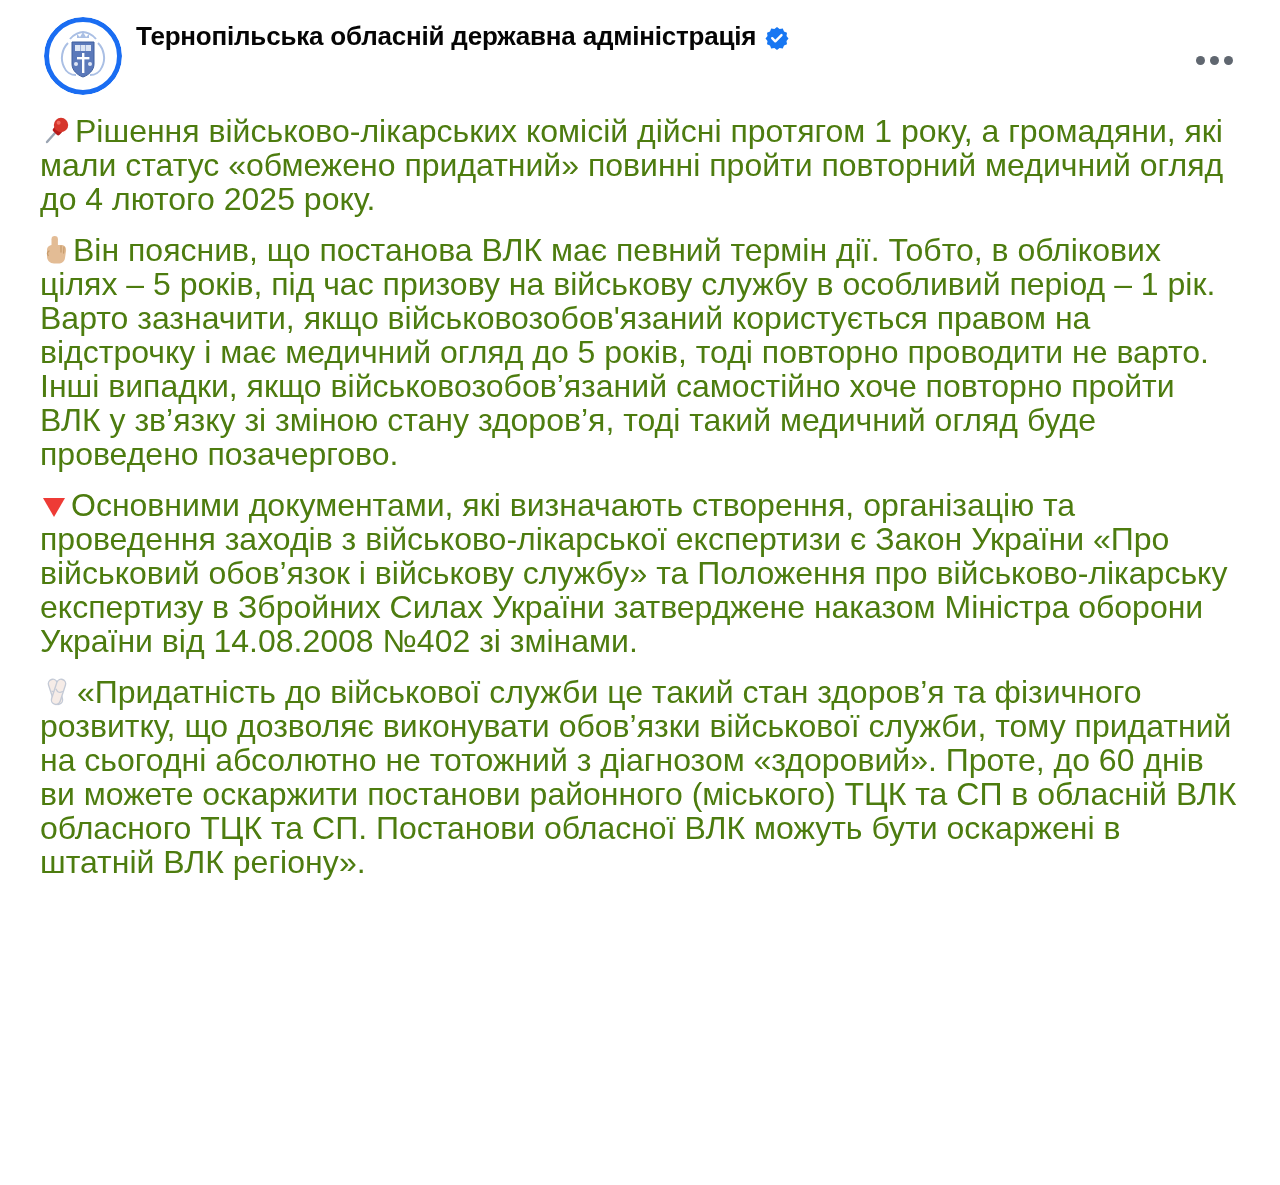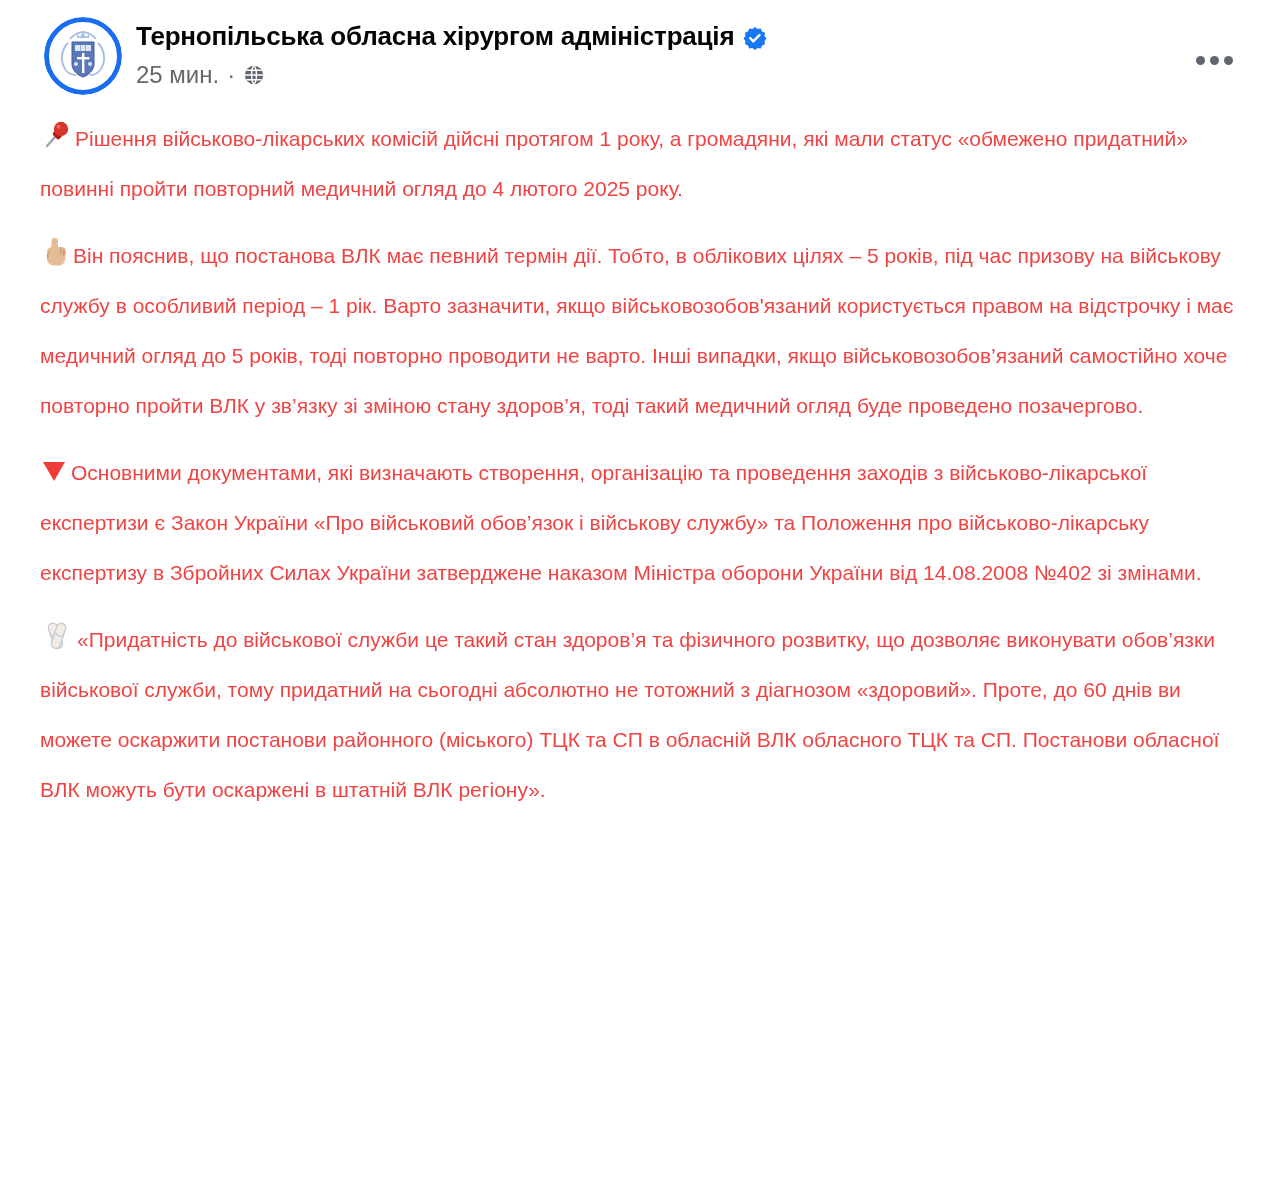--- a/index.html
+++ b/index.html
@@ -20,21 +20,21 @@
   .author-row { display: flex; align-items: center; gap: 9px; }
   .author-name { font-size: 26px; font-weight: 700; letter-spacing: -0.2px; color: #050505; cursor: pointer; }
   .verified { width: 24px; height: 24px; margin-top: 2px; }
   .meta-row { display: flex; align-items: center; gap: 8px; margin-top: 9px; color: #65676b; font-size: 24px; }
   .meta-sep { color: #65676b; }
   .menu-btn { position: absolute; right: 2px; top: 26px; width: 48px; height: 34px;
               display: flex; align-items: center; justify-content: center; gap: 5px; cursor: pointer; border-radius: 8px; }
   .menu-btn .dot { width: 9px; height: 9px; border-radius: 50%; background: #606770; }
 
   
-  .content { margin-top: 19px; font-size: 21px; line-height: 50px; color: #ef4444; width: 1202px; }
+  .content { margin-top: 19px; font-size: 32px; line-height: 34px; color: #4d7c0f; width: 1202px; }
   .content p { margin: 0 0 17px 0; }
   .emoji { display: inline-block; vertical-align: -5px; margin-right: 3px; line-height: 0; }
   .emoji svg { display: block; }
 </style>
 </head>
 <body>
 
 <div class="post">
 
   <div class="post-header">
@@ -55,32 +55,24 @@
       <rect x="38" y="36" width="2.4" height="20" fill="#ffffff"></rect>
       <rect x="33" y="40" width="12.4" height="2.4" fill="#ffffff"></rect>
       <circle cx="32" cy="47" r="2" fill="#dfe7f5"></circle>
       <circle cx="46" cy="47" r="2" fill="#dfe7f5"></circle>
 
       <path d="M33 21 L33 17 L36 20 L39 15 L42 20 L45 17 L45 21 Z" fill="#aabfe4"></path>
     </svg>
 
     <div class="header-text">
       <div class="author-row">
-        <span class="author-name">Тернопільська обласна хірургом адміністрація</span>
+        <span class="author-name">Тернопільська обласній державна адміністрація</span>
         <svg class="verified" viewBox="0 0 24 24">
           <path d="M12 1l2.6 2 3.2-.5 1.2 3 3 1.2-.5 3.2 2 2.6-2 2.6.5 3.2-3 1.2-1.2 3-3.2-.5-2.6 2-2.6-2-3.2.5-1.2-3-3-1.2.5-3.2-2-2.6 2-2.6-.5-3.2 3-1.2 1.2-3 3.2.5z" fill="#1877f2"></path>
           <path d="M7.2 12.2l3.1 3.1 6.2-6.2" fill="none" stroke="#ffffff" stroke-width="2.4" stroke-linecap="round" stroke-linejoin="round"></path>
-        </svg>
-      </div>
-      <div class="meta-row">
-        <span>25 мин.</span>
-        <span class="meta-sep">·</span>
-        <svg width="22" height="22" viewBox="0 0 22 22">
-          <circle cx="11" cy="11" r="9.2" fill="#606770"></circle>
-          <path d="M2 11h18 M11 2c-3.2 2.4-3.2 15.6 0 18 M11 2c3.2 2.4 3.2 15.6 0 18 M3.4 6.2h15.2 M3.4 15.8h15.2" fill="none" stroke="#ffffff" stroke-width="1.4"></path>
         </svg>
       </div>
     </div>
 
     <div class="menu-btn">
       <span class="dot"></span>
         <span class="dot"></span>
         <span class="dot"></span>
     </div>
   </div>

